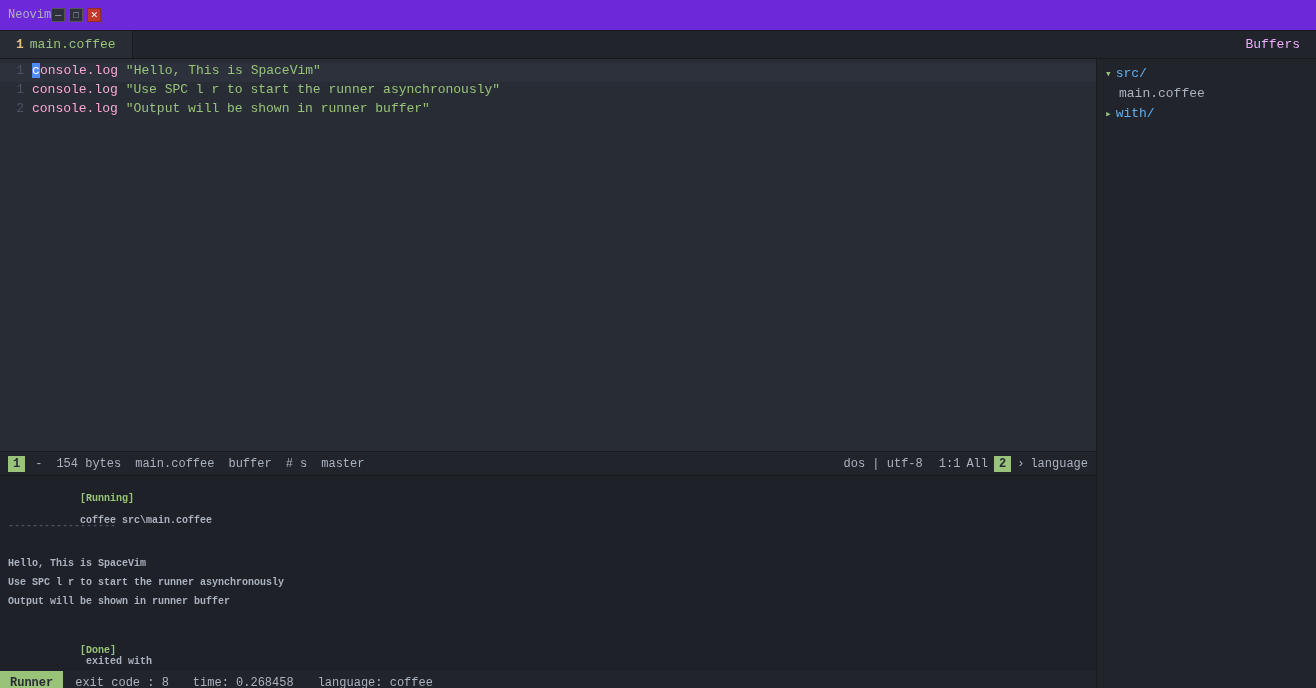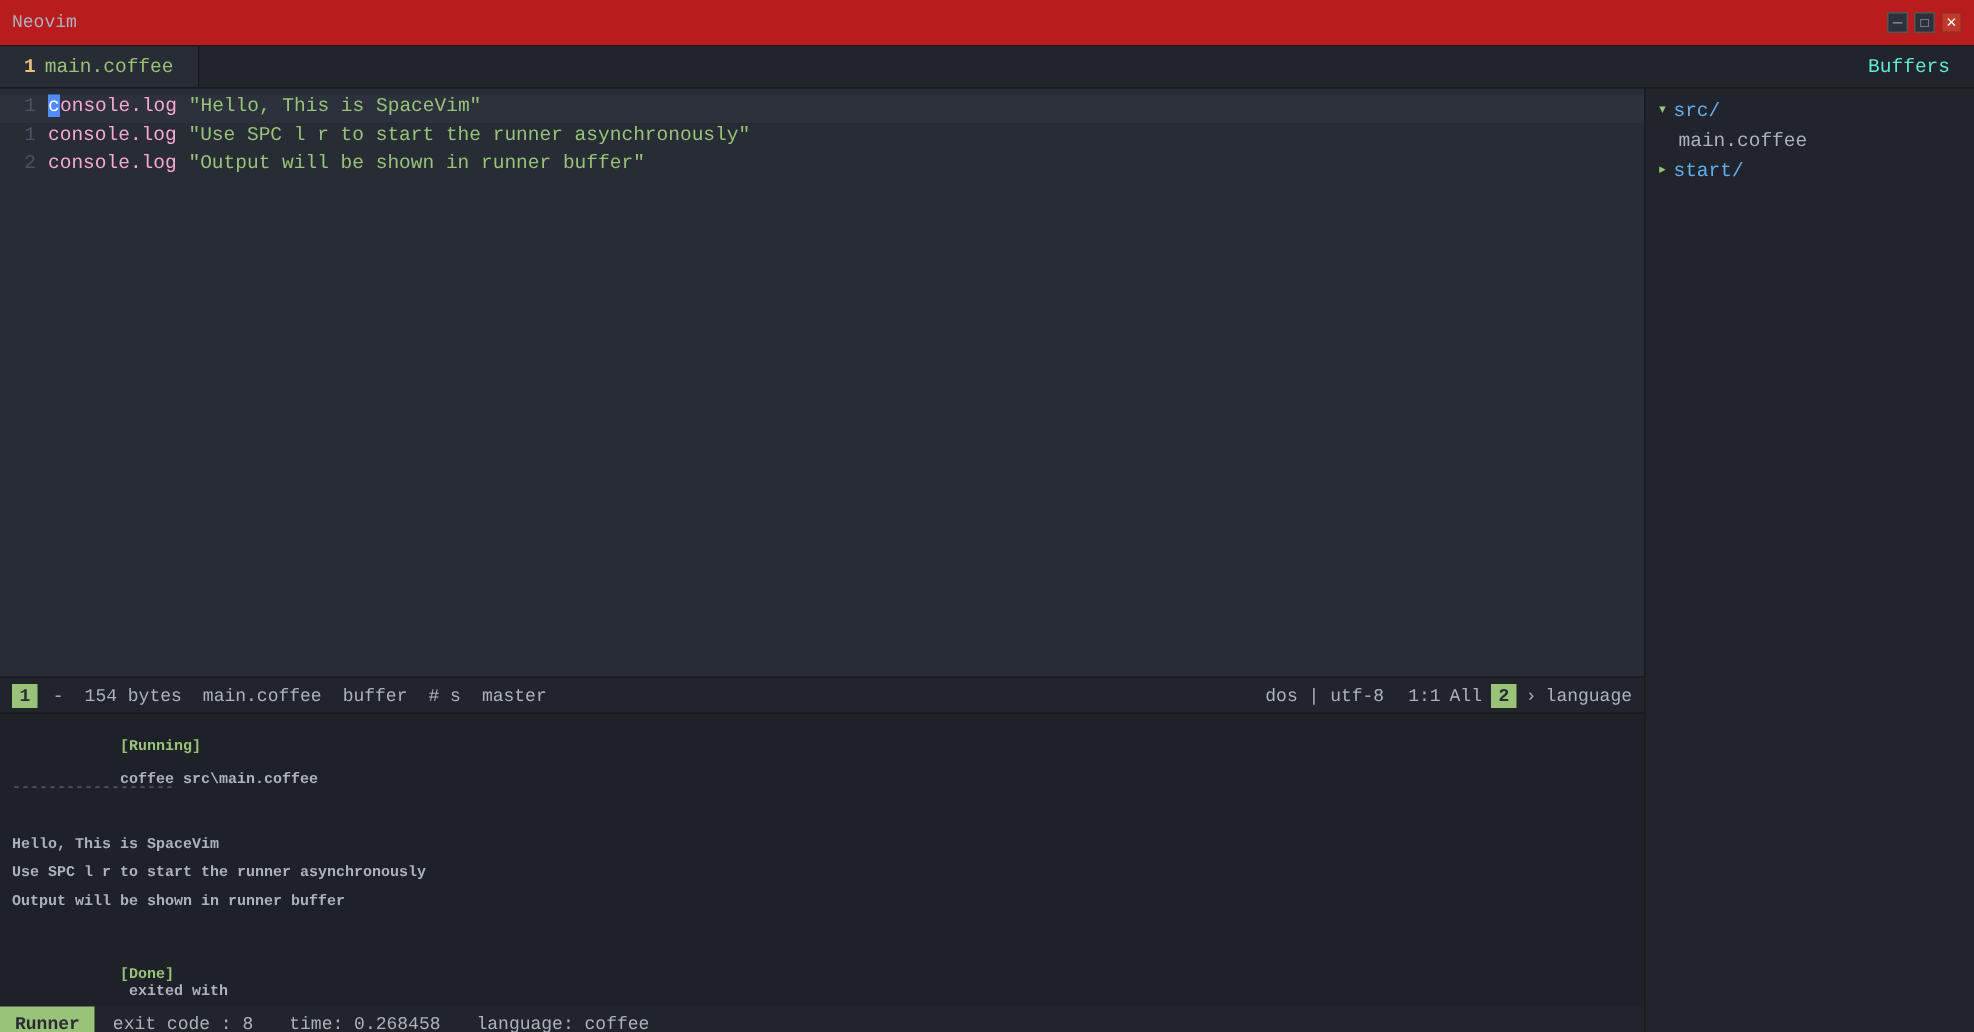--- a/index.html
+++ b/index.html
@@ -8,25 +8,24 @@
       color: #abb2bf;
       font-family: 'Courier New', Courier, monospace;
       font-size: 13px;
       width: 1316px;
       height: 688px;
       overflow: hidden;
     }
 
     
     #titlebar {
-      background: #b91c1c;
+      background: #6d28d9;
       height: 24px;
       display: flex;
       align-items: center;
-      justify-content: space-between;
       padding: 15px 8px;
       border-bottom: 1px solid #181a1f;
     }
     #titlebar-title {
       color: #abb2bf;
       font-size: 12px;
     }
     #titlebar-controls {
       display: flex;
       gap: 4px;
@@ -71,21 +70,21 @@
       border-right: 1px solid #181a1f;
       min-width: 120px;
       gap: 6px;
     }
     .tab-number {
       color: #e5c07b;
       font-weight: bold;
     }
     .tab-spacer { flex: 1; }
     .buffers-label {
-      color: #5eead4;
+      color: #f0abfc;
       padding: 0 16px;
       display: flex;
       align-items: center;
       font-size: 13px;
       background: #21252b;
     }
 
     
     #content-area {
       display: flex;
@@ -343,18 +342,18 @@
     <div id="filetree-pane">
       <div class="filetree-item folder">
         <span class="filetree-arrow">▾</span>
         <span>src/</span>
       </div>
       <div class="filetree-item" style="padding-left: 22px;">
         <span>main.coffee</span>
       </div>
       <div class="filetree-item folder">
         <span class="filetree-arrow">▸</span>
-        <span>start/</span>
+        <span>with/</span>
       </div>
     </div>
 
   </div>
 </div>
 
 </body></html>

